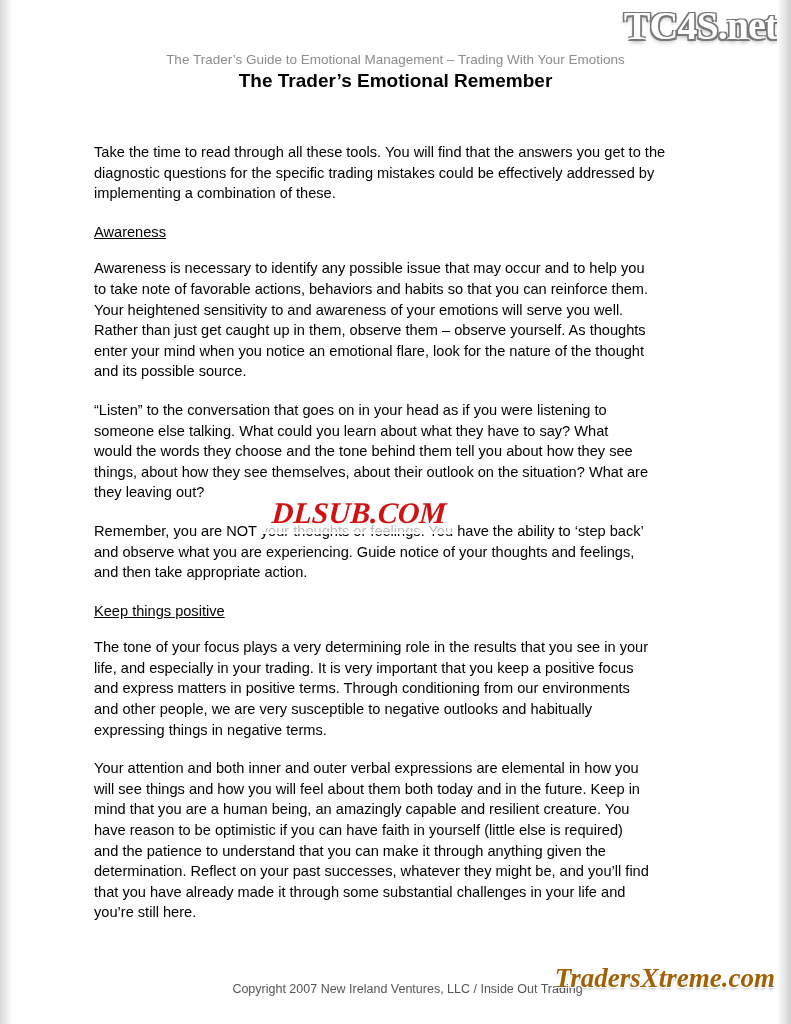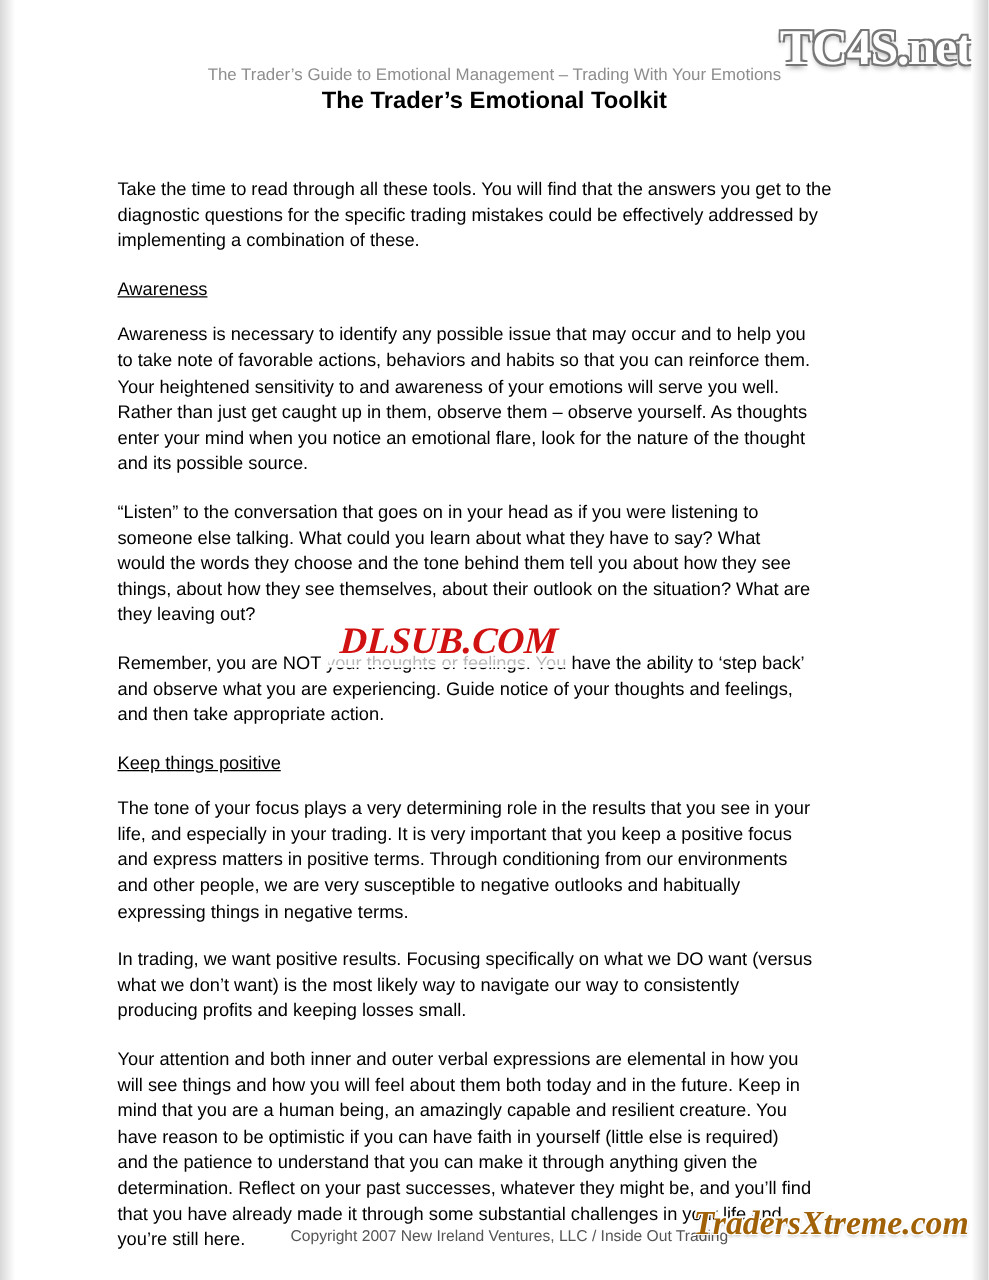--- a/index.html
+++ b/index.html
@@ -102,21 +102,20 @@
     font-size: 40px;
     font-weight: bold;
     color: #ffffff;
     text-shadow:
       -1.5px -1.5px 0 #777,
       1.5px -1.5px 0 #777,
       -1.5px 1.5px 0 #777,
       1.5px 1.5px 0 #777,
       0 3px 4px rgba(0,0,0,0.35);
     letter-spacing: -1px;
-    margin-top: 12px;
   }
 
   .wm-dlsub {
     position: absolute;
     top: 492px;
     left: 262px;
     font-family: "Liberation Serif", serif;
     font-size: 30px;
     font-weight: bold;
     font-style: italic;
@@ -150,37 +149,36 @@
       0 2px 3px rgba(0,0,0,0.3);
   }
 </style>
 </head>
 <body>
 
 <div class="page">
 
   <div class="header-line">The Trader’s Guide to Emotional Management – Trading With Your Emotions</div>
 
-  <div class="doc-title">The Trader’s Emotional Toolkit</div>
+  <div class="doc-title">The Trader’s Emotional Remember</div>
 
   <div class="content">
 
     <p class="body-text">Take the time to read through all these tools.  You will find that the answers you get to the diagnostic questions for the specific trading mistakes could be effectively addressed by implementing a combination of these.</p>
 
     <div>
       <div class="section-head">Awareness</div>
       <p class="body-text indent">Awareness is necessary to identify any possible issue that may occur and to help you to take note of favorable actions, behaviors and habits so that you can reinforce them.  Your heightened sensitivity to and awareness of your emotions will serve you well.  Rather than just get caught up in them, observe them – observe yourself.  As thoughts enter your mind when you notice an emotional flare, look for the nature of the thought and its possible source.</p>
       <p class="body-text indent">“Listen” to the conversation that goes on in your head as if you were listening to someone else talking.  What could you learn about what they have to say?  What would the words they choose and the tone behind them tell you about how they see things, about how they see themselves, about their outlook on the situation?  What are they leaving out?</p>
       <p class="body-text indent">Remember, you are NOT your thoughts or feelings.  You have the ability to ‘step back’ and observe what you are experiencing.  Guide notice of your thoughts and feelings, and then take appropriate action.</p>
     </div>
 
     <div>
       <div class="section-head">Keep things positive</div>
       <p class="body-text indent">The tone of your focus plays a very determining role in the results that you see in your life, and especially in your trading.  It is very important that you keep a positive focus and express matters in positive terms.  Through conditioning from our environments and other people, we are very susceptible to negative outlooks and habitually expressing things in negative terms.</p>
-      <p class="body-text indent">In trading, we want positive results. Focusing specifically on what we DO want (versus what we don’t want) is the most likely way to navigate our way to consistently producing profits and keeping losses small.</p>
       <p class="body-text indent">Your attention and both inner and outer verbal expressions are elemental in how you will see things and how you will feel about them both today and in the future.  Keep in mind that you are a human being, an amazingly capable and resilient creature.  You have reason to be optimistic if you can have faith in yourself (little else is required) and the patience to understand that you can make it through anything given the determination.  Reflect on your past successes, whatever they might be, and you’ll find that you have already made it through some substantial challenges in your life and you’re still here.</p>
     </div>
 
   </div>
 
   <div class="footer">Copyright 2007   New Ireland Ventures, LLC / Inside Out Trading</div>
 
   <div class="wm-tc4s">TC4S.net</div>
   <div class="wm-dlsub">DLSUB.COM</div>
   <div class="wm-tx">TradersXtreme.com</div>

